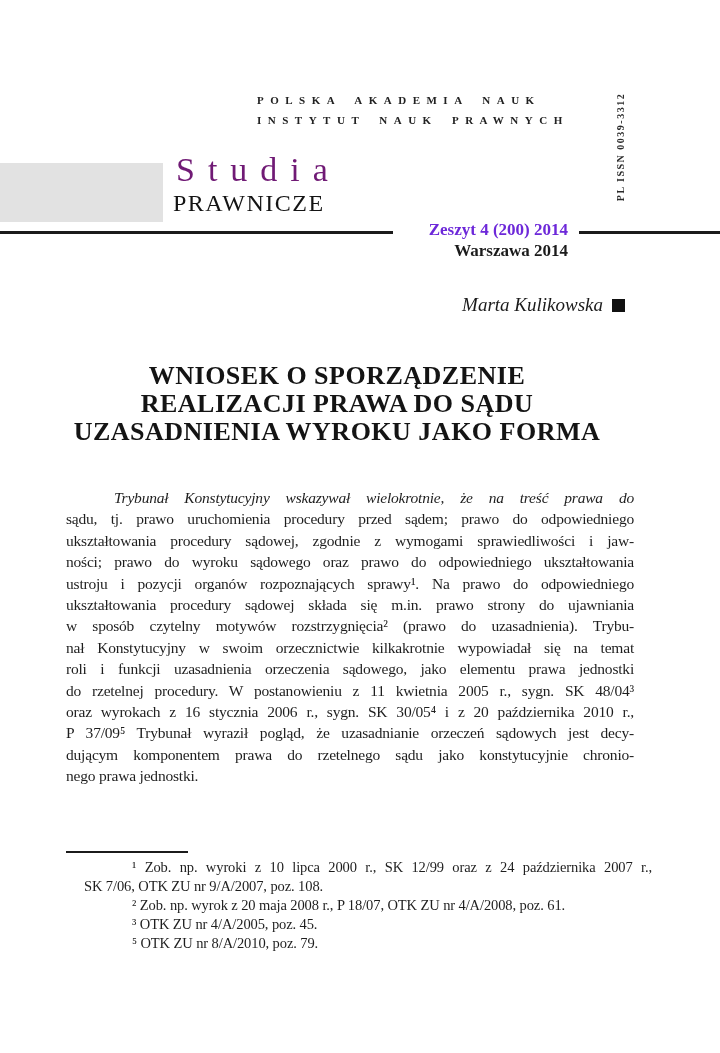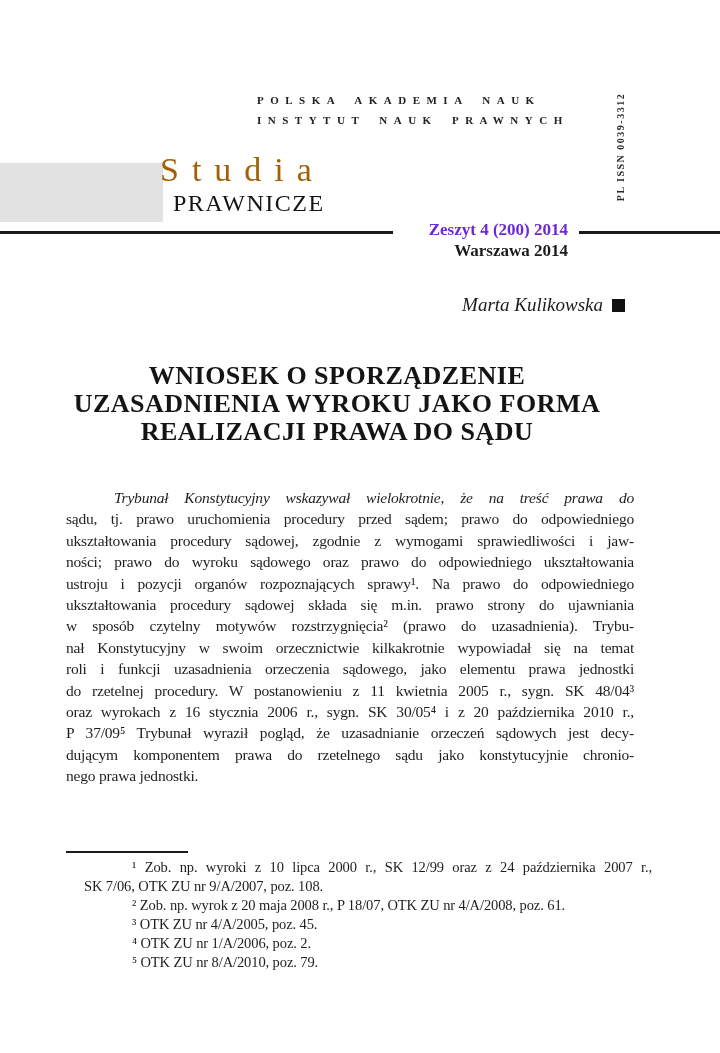--- a/index.html
+++ b/index.html
@@ -48,26 +48,26 @@
   .gray-block {
     position: absolute;
     left: 0;
     top: 163px;
     width: 163px;
     height: 59px;
     background: #e2e2e2;
   }
   .journal-title {
     position: absolute;
-    left: 160px;
+    left: 176px;
     top: 151px;
     font-size: 34px;
     letter-spacing: 13px;
     line-height: 38px;
-    color: #a16207;
+    color: #701a75;
     white-space: nowrap;
   }
   .journal-subtitle {
     position: absolute;
     left: 173px;
     top: 189px;
     font-size: 24px;
     letter-spacing: 1.5px;
     line-height: 28px;
     color: #141414;
@@ -193,22 +193,22 @@
 
   <div class="issue">Zeszyt 4 (200) 2014</div>
   <div class="place-year">Warszawa 2014</div>
 
   <div class="author-line">
     <span>Marta Kulikowska</span><span class="author-square"></span>
   </div>
 
   <div class="article-title">
     <div>WNIOSEK O SPORZĄDZENIE</div>
+    <div>REALIZACJI PRAWA DO SĄDU</div>
     <div>UZASADNIENIA WYROKU JAKO FORMA</div>
-    <div>REALIZACJI PRAWA DO SĄDU</div>
   </div>
 
   <div class="body-paragraph">
       <div class="pline just indent">Trybunał Konstytucyjny wskazywał wielokrotnie, że na treść prawa do</div>
       <div class="pline just">sądu, tj. prawo uruchomienia procedury przed sądem; prawo do odpowiedniego</div>
       <div class="pline just">ukształtowania procedury sądowej, zgodnie z wymogami sprawiedliwości i jaw-</div>
       <div class="pline just">ności; prawo do wyroku sądowego oraz prawo do odpowiedniego ukształtowania</div>
       <div class="pline just">ustroju i pozycji organów rozpoznających sprawy¹. Na prawo do odpowiedniego</div>
       <div class="pline just">ukształtowania procedury sądowej składa się m.in. prawo strony do ujawniania</div>
       <div class="pline just">w sposób czytelny motywów rozstrzygnięcia² (prawo do uzasadnienia). Trybu-</div>
@@ -221,17 +221,16 @@
       <div class="pline">nego prawa jednostki.</div>
     </div>
 
   <div class="footnote-rule"></div>
 
   <div class="footnotes">
       <div class="fline just indent">¹ Zob. np. wyroki z 10 lipca 2000 r., SK 12/99 oraz z 24 października 2007 r.,</div>
       <div class="fline">SK 7/06, OTK ZU nr 9/A/2007, poz. 108.</div>
       <div class="fline indent">² Zob. np. wyrok z 20 maja 2008 r., P 18/07, OTK ZU nr 4/A/2008, poz. 61.</div>
       <div class="fline indent">³ OTK ZU nr 4/A/2005, poz. 45.</div>
-      <div class="fline indent">⁴ OTK ZU nr 1/A/2006, poz. 2.</div>
       <div class="fline indent">⁵ OTK ZU nr 8/A/2010, poz. 79.</div>
     </div>
 
 </div>
 
 </body></html>

